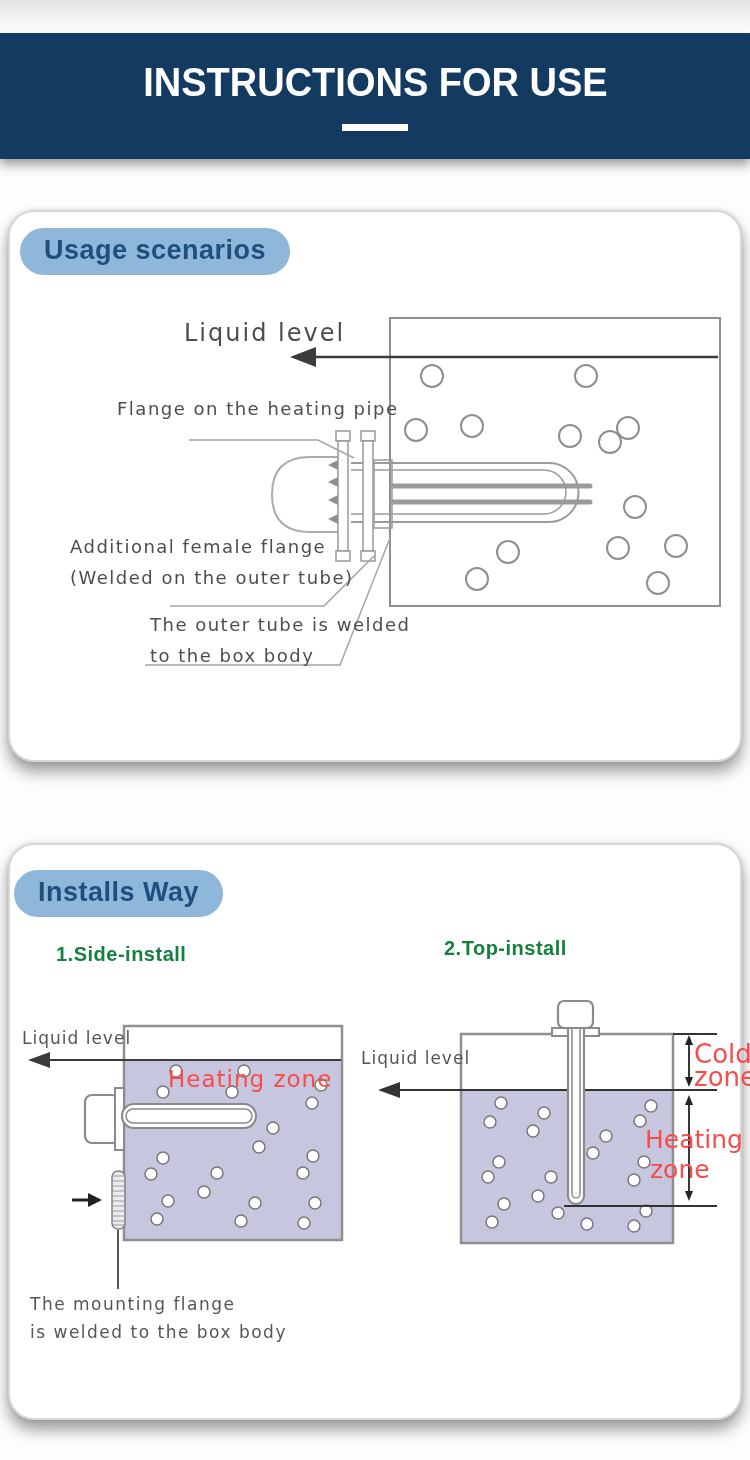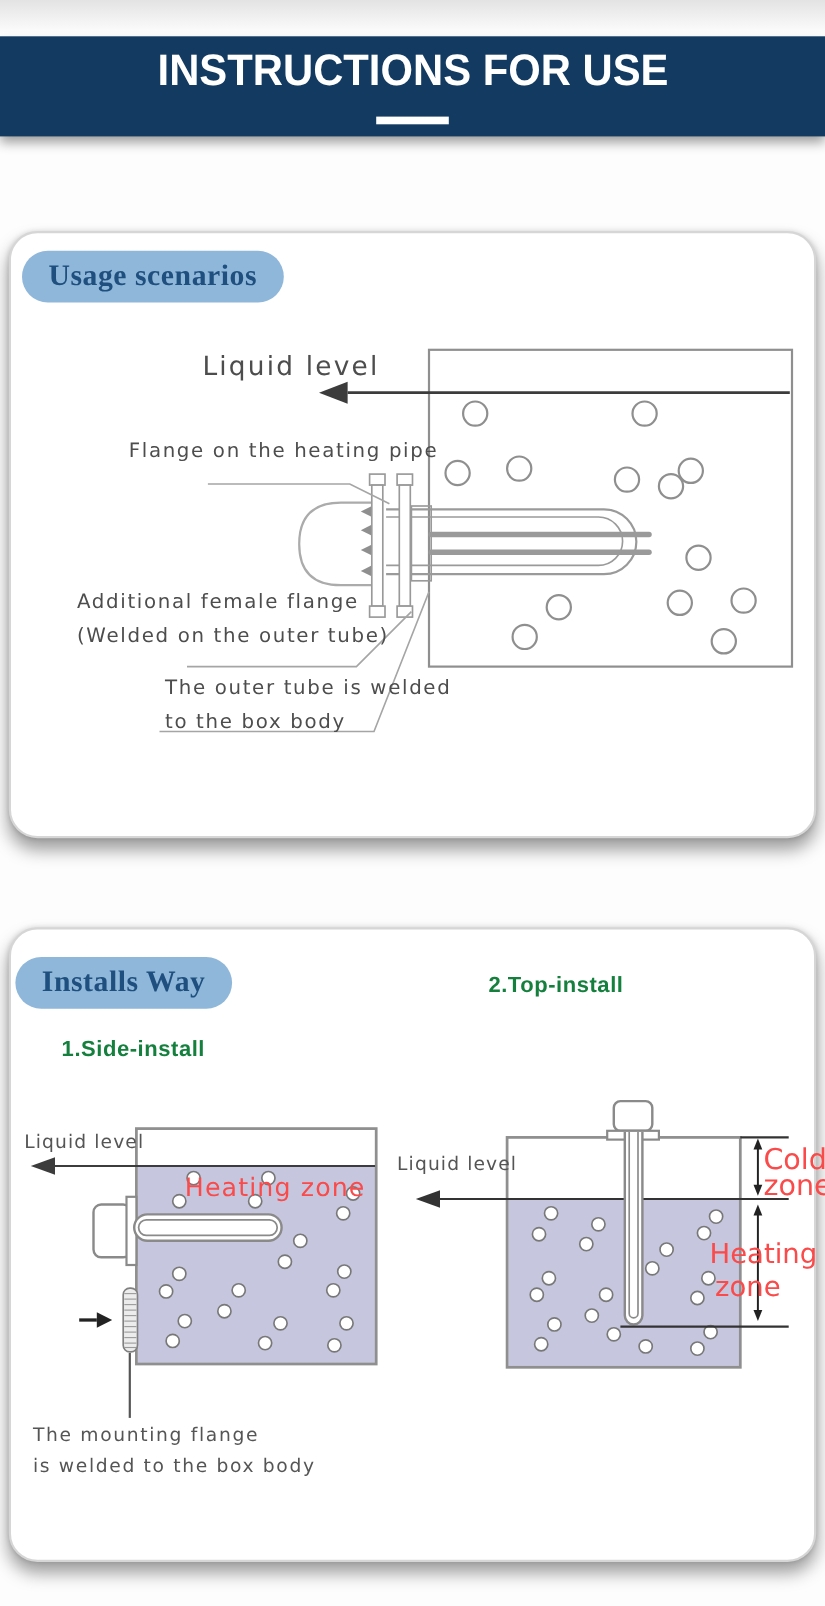--- a/index.html
+++ b/index.html
@@ -5,49 +5,49 @@
   html,body { margin:0; padding:0; background:#ffffff; }
   .page {
     position:relative; width:750px; height:1460px; overflow:hidden;
     background:#fdfdfd; font-family:"Liberation Sans", sans-serif;
   }
   .top-fade {
     position:absolute; left:0; top:0; width:750px; height:33px;
     background:linear-gradient(#e3e3e3, #ffffff);
   }
   .band {
-    position:absolute; left:0; top:33px; width:750px; height:91px;
+    position:absolute; left:0; top:33px; width:750px; height:126px;
     background:#133a60; box-shadow:0 6px 10px rgba(0,0,0,.38);
     display:flex; flex-direction:column; align-items:center; justify-content:center;
   }
   .band-title {
     color:#ffffff; font-size:40px; font-weight:bold; line-height:1;
     letter-spacing:0px; transform:scaleX(.95); white-space:nowrap;
   }
   .band-dash { width:66px; height:7px; background:#ffffff; margin-top:22px; }
   .card {
     position:absolute; left:8px; width:730px; background:#ffffff;
     border:2px solid #d6d6d6; border-radius:26px;
     box-shadow:0 10px 15px rgba(0,0,0,.38), 0 0 5px rgba(0,0,0,.12);
   }
   .card1 { top:210px; height:548px; }
   .card2 { top:843px; height:573px; }
   .badge {
     position:absolute; background:#8fb7da; color:#1f4f7e;
     font-size:27px; font-weight:bold; letter-spacing:.5px;
-    padding:9px 24px 11px 24px; border-radius:28px; line-height:1; white-space:nowrap;font-family:Liberation Serif, serif;
+    padding:9px 24px 11px 24px; border-radius:28px; line-height:1; white-space:nowrap;
   }
   .badge1 { left:20px; top:228px; }
   .badge2 { left:14px; top:870px; }
   .sub-heading {
     position:absolute; color:#15803d; font-size:20px; font-weight:bold;
     letter-spacing:.5px; line-height:1; white-space:nowrap;
   }
   .h-side { left:56px; top:944px; }
-  .h-top  { left:444px; top:886px; }
+  .h-top  { left:444px; top:938px; }
   .diagram-svg { position:absolute; overflow:visible; }
   .svg1 { left:8px; top:210px; }
   .svg2 { left:8px; top:843px; }
   .dlabel { font-family:"DejaVu Sans", sans-serif; fill:#4d4d4d; }
   .dlabel2 { font-family:"DejaVu Sans", sans-serif; fill:#555555; }
   .rlabel { font-family:"DejaVu Sans", sans-serif; fill:#fa4a4a; }
   .thin { stroke:#9a9a9a; fill:none; }
   .lead { stroke:#a5a5a5; stroke-width:1.5; fill:none; }
 </style>
 </head>

